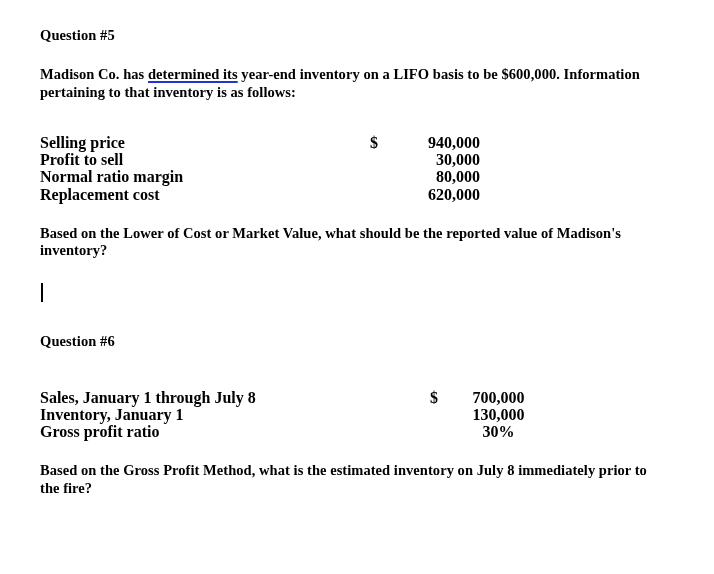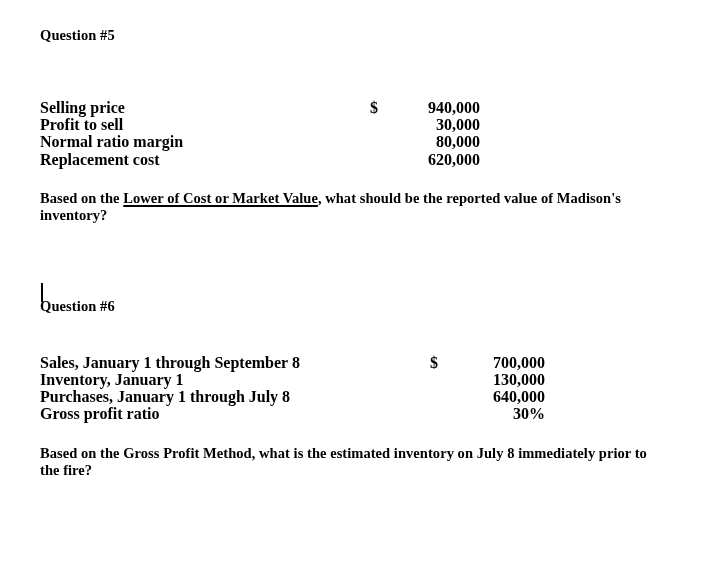--- a/index.html
+++ b/index.html
@@ -48,21 +48,20 @@
   .spacer-sm { height: 11px; }
   .spacer-xs { height: 7px; }
 
   .u-blue {
     text-decoration: underline;
     text-decoration-color: #1f35cc;
     text-underline-offset: 2px;
     text-decoration-thickness: 1.5px;
   }
   .u-black {
-    text-decoration: underline;
     text-decoration-color: #000000;
     text-underline-offset: 2px;
     text-decoration-thickness: 1.5px;
     margin-top: 10px;
   }
 
   table.fin {
     border-collapse: collapse;
     font-size: 16px;
     font-weight: bold;
@@ -82,21 +81,21 @@
   
   table.fin.t1 { width: 440px; }
   table.fin.t1 td.lbl { width: 330px; }
   table.fin.t1 td.cur { width: 22px; }
   table.fin.t1 td.val { width: 88px; }
 
   
   table.fin.t2 { width: 505px; }
   table.fin.t2 td.lbl { width: 390px; }
   table.fin.t2 td.cur { width: 22px; }
-  table.fin.t2 td.val { width: 93px; }
+  table.fin.t2 td.val { width: 93px; text-align: center; }
   table.fin.t2 td.val.shift { padding-right: 0px; }
 
   .caret {
     position: absolute;
     left: 41px;
     top: 283px;
     width: 1.5px;
     height: 19px;
     background: #000000;
   }
@@ -105,20 +104,21 @@
 <body>
 
 <div class="page">
 
   <div class="doc">
 
     <div class="q-heading">Question #5</div>
 
     <div class="spacer-lg"></div>
 
+    <div class="para"><span>Madison Co. has </span><span class="u-blue">determined  its</span><span> year-end inventory on a LIFO basis to be $600,000. Information pertaining to that inventory is as follows:</span></div>
 
     <div class="spacer-lg"></div>
     <div class="spacer-sm"></div>
 
     <table class="fin t1">
       <tbody>
         <tr>
           <td class="lbl">Selling price</td>
           <td class="cur">$</td>
           <td class="val">940,000</td>
@@ -153,33 +153,28 @@
     <div class="q-heading">Question #6</div>
 
     <div class="spacer-lg"></div>
 
 
     <div class="spacer-md"></div>
 
     <table class="fin t2">
       <tbody>
         <tr>
-          <td class="lbl">Sales, January 1 through September 8</td>
+          <td class="lbl">Sales, January 1 through July 8</td>
           <td class="cur">$</td>
           <td class="val">700,000</td>
         </tr>
         <tr>
           <td class="lbl">Inventory, January 1</td>
           <td class="cur"></td>
           <td class="val">130,000</td>
-        </tr>
-        <tr>
-          <td class="lbl">Purchases, January 1 through July 8</td>
-          <td class="cur"></td>
-          <td class="val">640,000</td>
         </tr>
         <tr>
           <td class="lbl">Gross profit ratio</td>
           <td class="cur"></td>
           <td class="val shift">30%</td>
         </tr>
       </tbody>
     </table>
 
     <div class="spacer-lg"></div>

